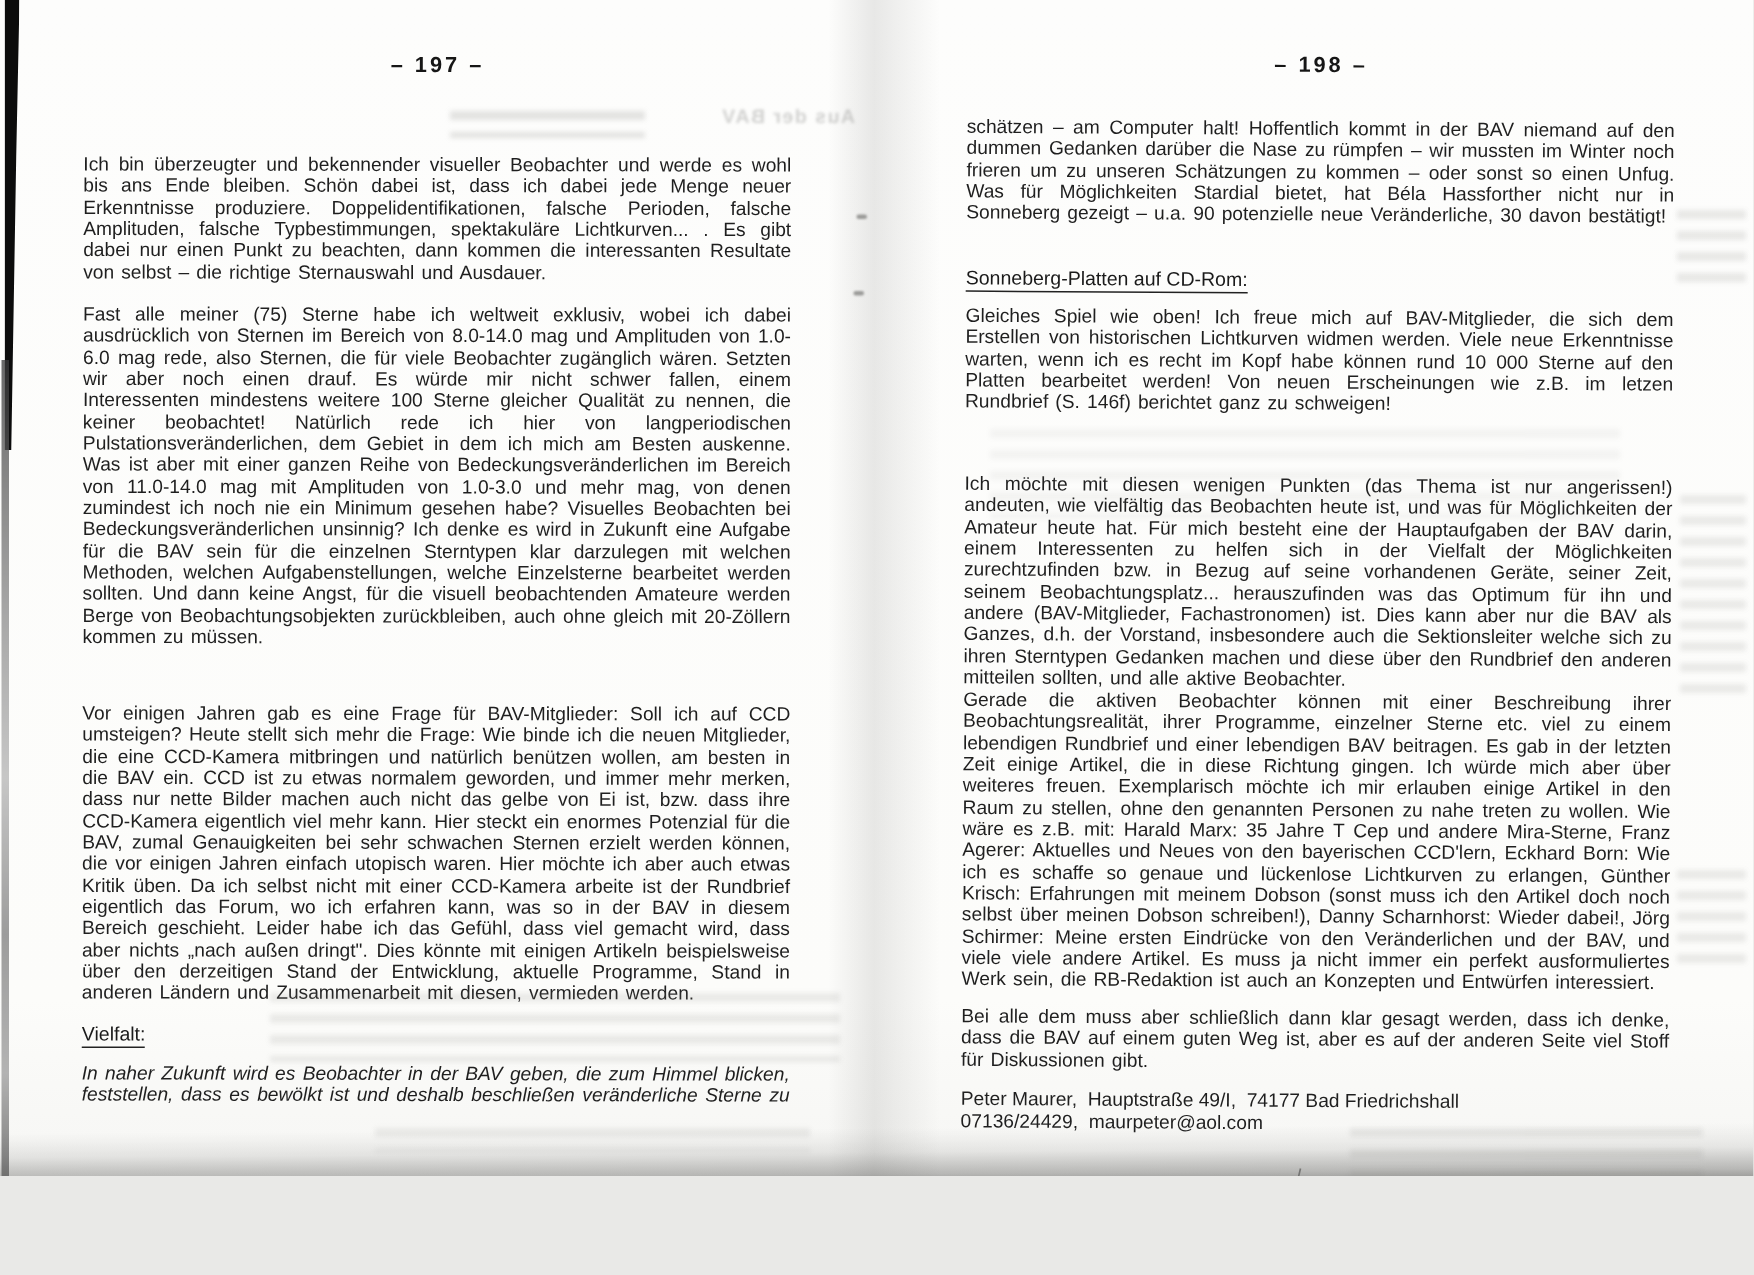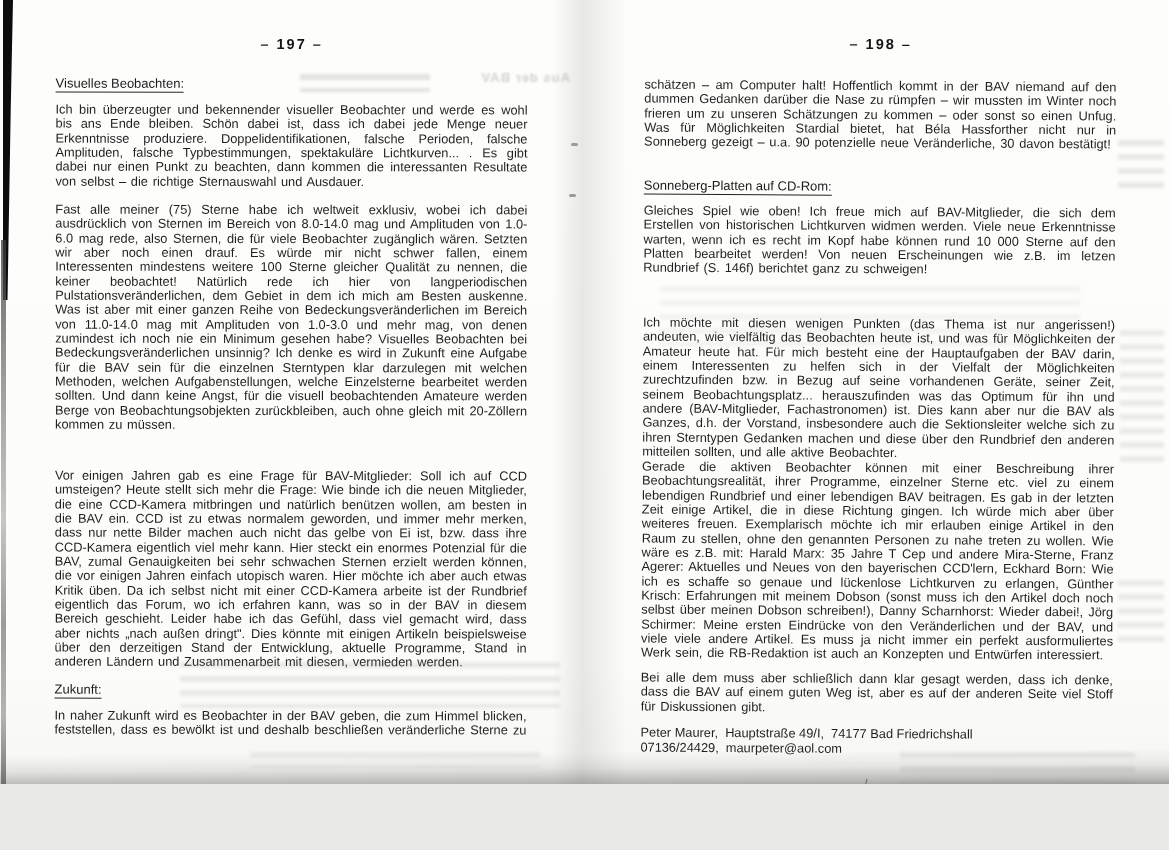--- a/index.html
+++ b/index.html
@@ -47,21 +47,21 @@
     padding-bottom: 1px;
     border-bottom: 1.2px solid #222;
   }
   .para {
     font-size: 12.8px;
     line-height: 14.35px;
     text-align: justify;
     word-spacing: 1.2px;
     color: #1f1f1f;
   }
-  .para.justify-last { text-align-last: justify; }
+  .para.justify-last { text-align-last: justify; font-style: italic; }
   .addr {
     font-size: 12.8px;
     line-height: 14.35px;
     white-space: pre-wrap;
     color: #1f1f1f;
   }
 
   
   .edge-strip-top {
     position: absolute; left: 3px; top: 0; width: 10px; height: 300px;
@@ -129,33 +129,30 @@
   .scratch { position: absolute; }
 </style>
 </head>
 <body>
 
 <div class="scan">
 
   <div class="page page-left">
     <div class="pagenum" style="top:36px">– 197 –</div>
 
-    <div class="sec heading" style="top:76px">
-      <span>Visuelles Beobachten:</span>
-    </div>
 
     <div class="sec para" style="top:103px">Ich bin überzeugter und bekennender visueller Beobachter und werde es wohl bis ans Ende bleiben. Schön dabei ist, dass ich dabei jede Menge neuer Erkenntnisse produziere. Doppelidentifikationen, falsche Perioden, falsche Amplituden, falsche Typbestimmungen, spektakuläre Lichtkurven... .  Es gibt dabei nur einen Punkt zu beachten, dann kommen die interessanten Resultate von selbst – die richtige Sternauswahl und Ausdauer.</div>
 
     <div class="sec para" style="top:203px">Fast alle meiner (75) Sterne habe ich weltweit exklusiv, wobei ich dabei ausdrücklich von Sternen im Bereich von 8.0-14.0 mag und Amplituden von 1.0-6.0 mag rede, also Sternen, die für viele Beobachter zugänglich wären. Setzten wir aber noch einen drauf. Es würde mir nicht schwer fallen, einem Interessenten mindestens weitere 100 Sterne gleicher Qualität zu nennen, die keiner beobachtet! Natürlich rede ich hier von langperiodischen Pulstationsveränderlichen, dem Gebiet in dem ich mich am Besten auskenne. Was ist aber mit einer ganzen Reihe von Bedeckungsveränderlichen im Bereich von 11.0-14.0 mag mit Amplituden von 1.0-3.0 und mehr mag, von denen zumindest ich noch nie ein Minimum gesehen habe? Visuelles Beobachten bei Bedeckungsveränderlichen unsinnig? Ich denke es wird in Zukunft eine Aufgabe für die BAV sein für die einzelnen Sterntypen klar darzulegen mit welchen Methoden, welchen Aufgabenstellungen, welche Einzelsterne bearbeitet werden sollten. Und dann keine Angst, für die visuell beobachtenden Amateure werden Berge von Beobachtungsobjekten zurückbleiben, auch ohne gleich mit 20-Zöllern kommen zu müssen.</div>
 
 
     <div class="sec para" style="top:469px">Vor einigen Jahren gab es eine Frage für BAV-Mitglieder: Soll ich auf CCD umsteigen? Heute stellt sich mehr die Frage: Wie binde ich die neuen Mitglieder, die eine CCD-Kamera mitbringen und natürlich benützen wollen, am besten in die BAV ein. CCD ist zu etwas normalem geworden, und immer mehr merken, dass nur nette Bilder machen auch nicht das gelbe von Ei ist, bzw. dass ihre CCD-Kamera eigentlich viel mehr kann. Hier steckt ein enormes Potenzial für die BAV, zumal Genauigkeiten bei sehr schwachen Sternen erzielt werden können, die vor einigen Jahren einfach utopisch waren. Hier möchte ich aber auch etwas Kritik üben. Da ich selbst nicht mit einer CCD-Kamera arbeite ist der Rundbrief eigentlich das Forum, wo ich erfahren kann, was so in der BAV in diesem Bereich geschieht. Leider habe ich das Gefühl, dass viel gemacht wird, dass aber nichts „nach außen dringt". Dies könnte mit einigen Artikeln beispielsweise über den derzeitigen Stand der Entwicklung, aktuelle Programme, Stand in anderen Ländern und Zusammenarbeit mit diesen, vermieden werden.</div>
 
     <div class="sec heading" style="top:682px">
-      <span>Zukunft:</span>
+      <span>Vielfalt:</span>
     </div>
 
     <div class="sec para justify-last" style="top:709px">In naher Zukunft wird es Beobachter in der BAV geben, die zum Himmel blicken, feststellen, dass es bewölkt ist und deshalb beschließen veränderliche Sterne zu</div>
   </div>
 
   <div class="page page-right">
     <div class="pagenum" style="top:36px">– 198 –</div>
 
     <div class="sec para" style="top:79px">schätzen – am Computer halt! Hoffentlich kommt in der BAV niemand auf den dummen Gedanken darüber die Nase zu rümpfen – wir mussten im Winter noch frieren um zu unseren Schätzungen zu kommen – oder sonst so einen Unfug. Was für Möglichkeiten Stardial bietet, hat Béla Hassforther nicht nur in Sonneberg gezeigt – u.a. 90 potenzielle neue Veränderliche, 30 davon bestätigt!</div>
 

